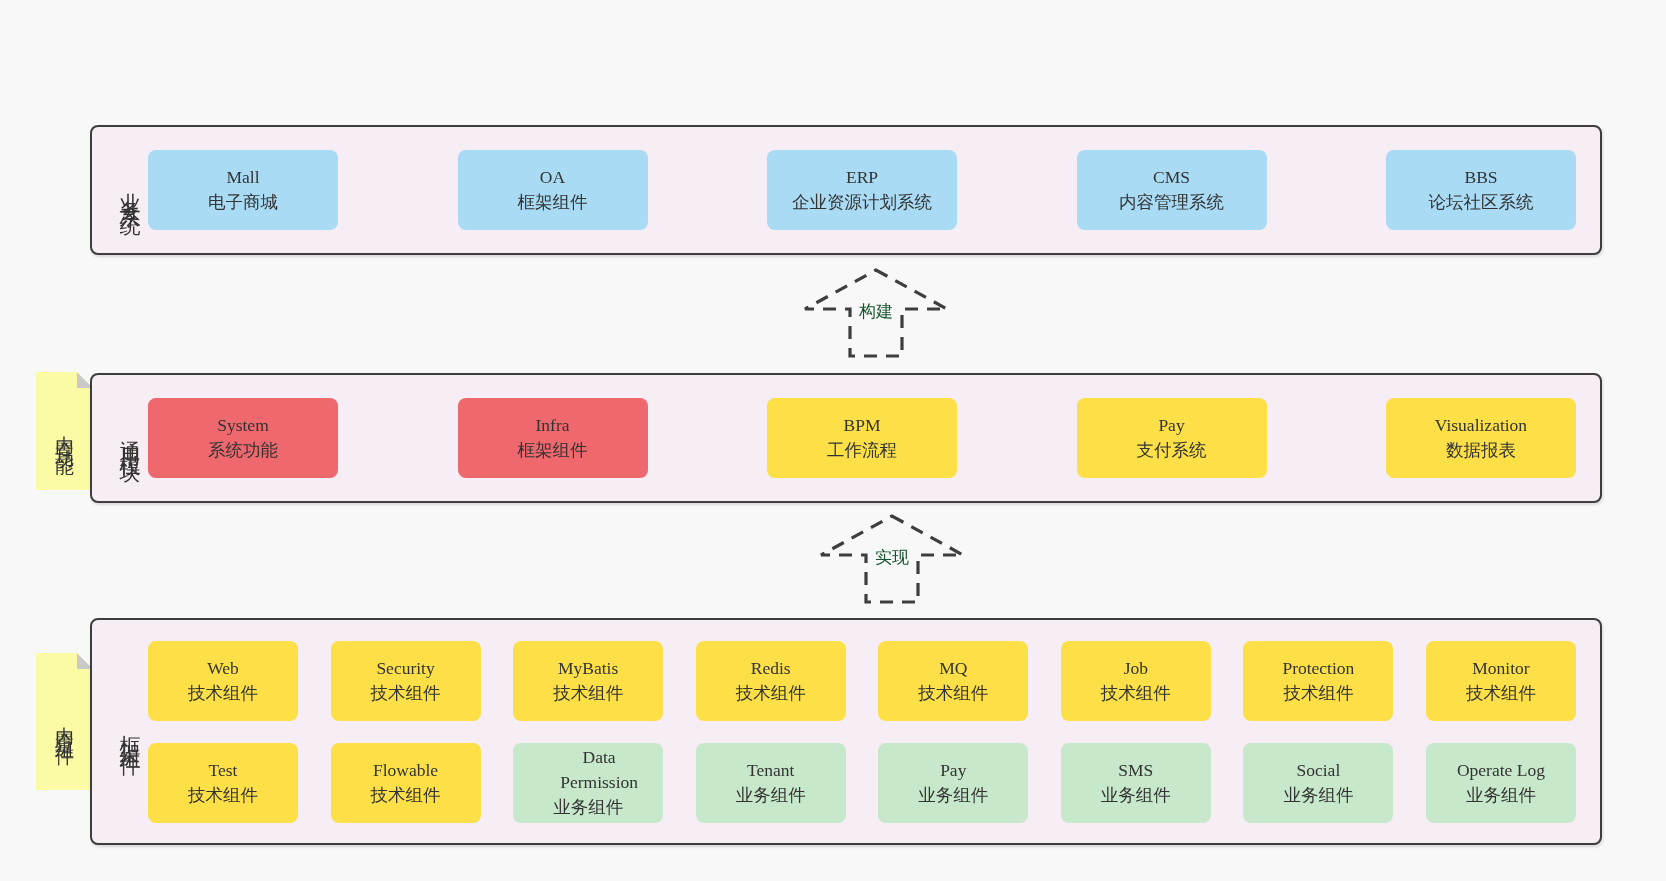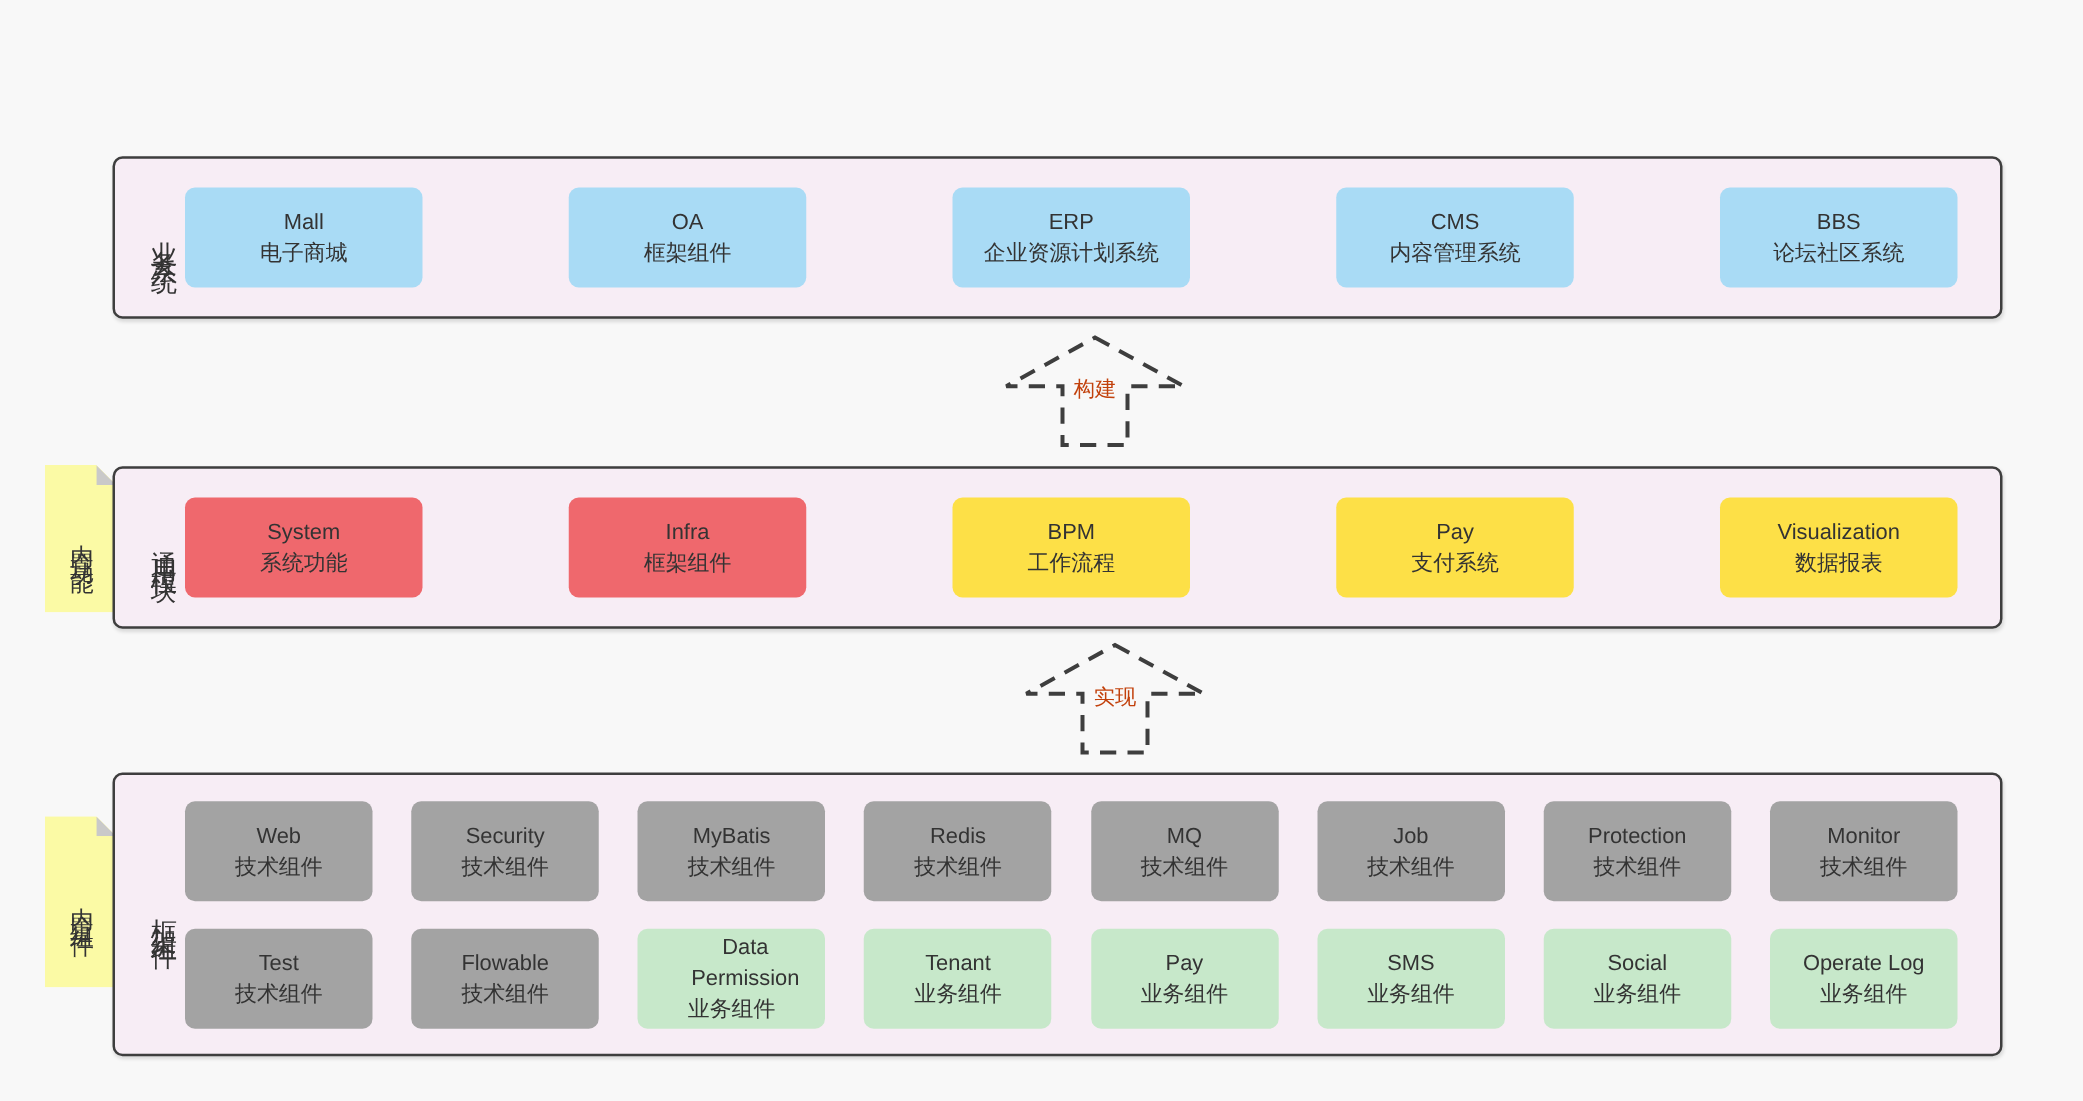--- a/index.html
+++ b/index.html
@@ -34,41 +34,42 @@
     margin-left: 16px;
     width: 36px;
     text-align: center;
     flex: 0 0 auto;
   }
   .boxes-wrap {
     flex: 1;
     display: flex;
     flex-direction: column;
     gap: 22px;
-    padding: 0 34px 0 4px;
+    padding: 0 24px 0 4px;
+    font-family: Liberation Serif, serif;
   }
   .row { display: flex; justify-content: space-between; }
   .box {
     height: 80px;
     border-radius: 8px;
     display: flex;
     flex-direction: column;
     align-items: center;
     justify-content: center;
     text-align: center;
     font-size: 17.5px;
     line-height: 25px;
     color: #333;
   }
   .w190 { width: 190px; }
   .w150 { width: 150px; }
   .blue      { background: #a9dbf5; }
   .red       { background: #ef686d; }
   .pink      { background: #fde047; }
-  .green     { background: #a3a3a3; }
+  .green     { background: #fde047; }
   .lightgreen{ background: #c7e8ca; }
   .wrap-tight .box-title { max-width: 96px; margin-left: 22px; }
   .box-title, .box-subtitle { display: block; }
   .note {
     position: absolute;
     left: 36px;
     width: 57px;
     background: #fbfaa5;
     clip-path: polygon(0 0, calc(100% - 16px) 0, 100% 16px, 100% 100%, 0 100%);
     display: flex;
@@ -96,21 +97,21 @@
   #arrow-1 { left: 801px; top: 266px; }
   #arrow-2 { left: 817px; top: 512px; text-align: right; }
   .arrow-label {
     position: absolute;
     top: 34px;
     left: 50%;
     transform: translateX(-50%);
     background: #f8f8f8;
     padding: 0 5px;
     font-size: 17px;
-    color: #c2410c;
+    color: #14532d;
     white-space: nowrap;
   }
 </style>
 </head>
 <body>
 
 <div class="section" id="section-1">
   <div class="side-label">业务系统</div>
   <div class="boxes-wrap">
     <div class="row">

